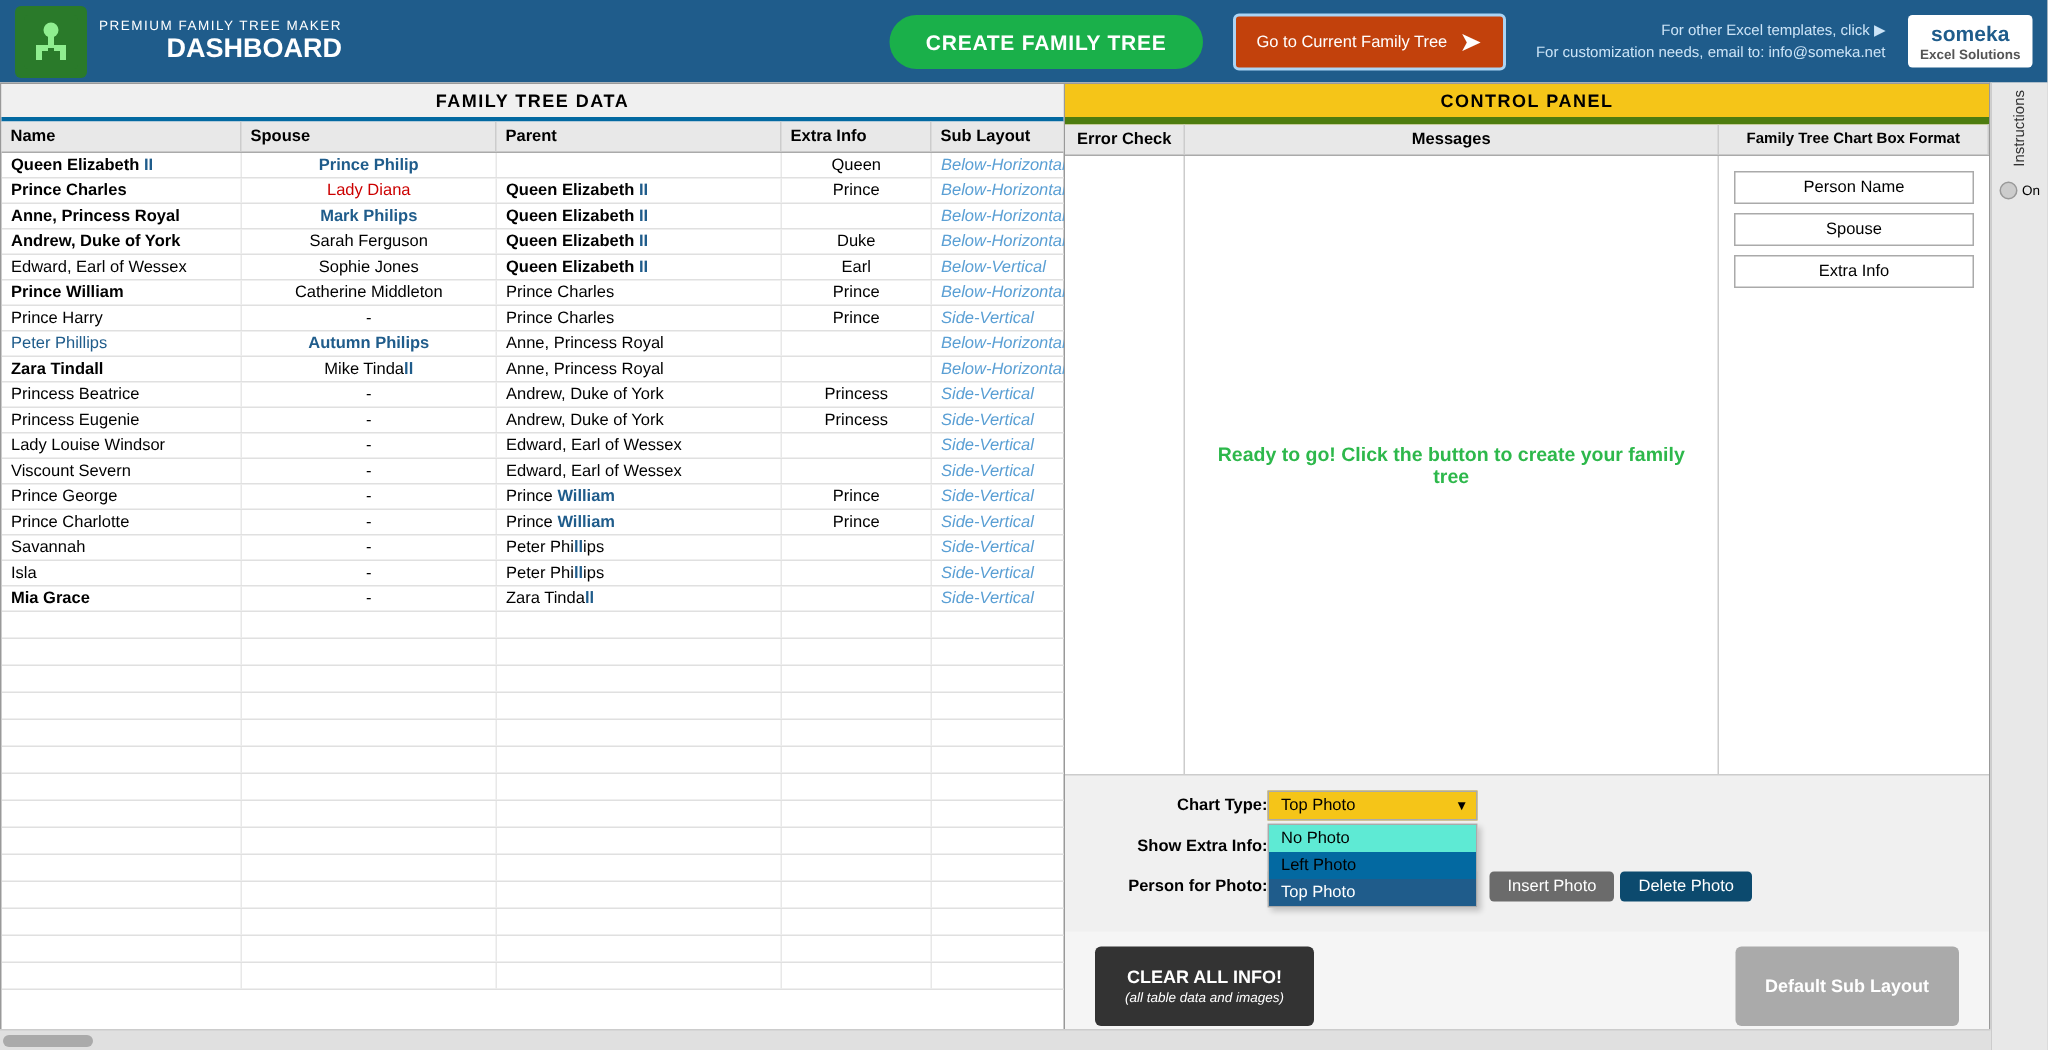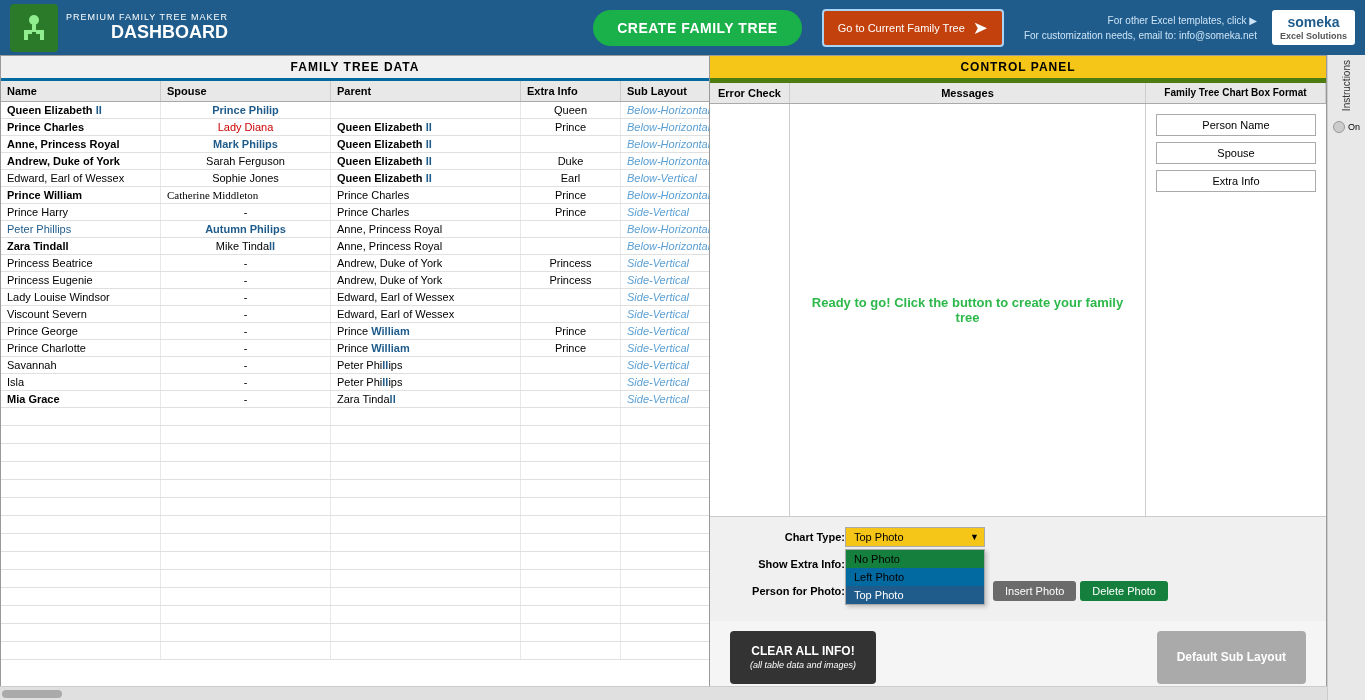--- a/index.html
+++ b/index.html
@@ -434,21 +434,21 @@
         </div>
         <div class="table-row">
           <div>Edward, Earl of Wessex</div>
           <div style="text-align: center;">Sophie Jones</div>
           <div><span style="font-weight:bold;">Queen Elizabeth</span><span style="color:#1f5c8b;font-weight:bold;"> II</span></div>
           <div style="text-align: center;">Earl</div>
           <div style="font-style: italic; color: rgb(90, 159, 212);">Below-Vertical</div>
         </div>
         <div class="table-row">
           <div style="font-weight: bold;">Prince William</div>
-          <div style=" font-family: Liberation Serif, serif;">Catherine Middleton</div>
+          <div style="text-align: center;">Catherine Middleton</div>
           <div>Prince Charles</div>
           <div style="text-align: center;">Prince</div>
           <div style="font-style: italic; color: rgb(90, 159, 212);">Below-Horizontal</div>
         </div>
         <div class="table-row">
           <div>Prince Harry</div>
           <div style="text-align: center;">-</div>
           <div>Prince Charles</div>
           <div style="text-align: center;">Prince</div>
           <div style="font-style: italic; color: rgb(90, 159, 212);">Side-Vertical</div>
@@ -660,40 +660,40 @@
         <div class="control-label">Chart Type:</div>
         <div class="dropdown-container" style="position:relative;">
           <select class="dropdown-select" style="background:#f5c518; border:1px solid #aaa; padding:3px 24px 3px 8px; font-size:11px; min-width:140px; appearance:none;">
             <option>No Photo</option>
             <option>Left Photo</option>
             <option selected="">Top Photo</option>
           </select>
           <span style="position:absolute;right:6px;top:50%;transform:translateY(-50%);pointer-events:none;font-size:9px;">▼</span>
           
           <div style="position:absolute;top:22px;left:0;background:white;border:1px solid #aaa;min-width:140px;z-index:200;box-shadow:2px 2px 4px rgba(0,0,0,0.2);">
-            <div style="padding:3px 8px;font-size:11px;cursor:pointer;background:#15803d;">No Photo</div>
+            <div style="padding:3px 8px;font-size:11px;cursor:pointer;background:#5eead4;">No Photo</div>
             <div style="padding:3px 8px;font-size:11px;cursor:pointer;background:#0369a1;">Left Photo</div>
             <div style="padding:3px 8px;font-size:11px;cursor:pointer;background:#1f5c8b;color:white;">Top Photo</div>
           </div>
         </div>
       </div>
 
       <div class="control-row">
         <div class="control-label">Show Extra Info:</div>
         <div class="toggle-container">
           <div class="toggle-circle toggle-on"></div>
           <span>On</span>
         </div>
       </div>
 
       <div class="control-row">
         <div class="control-label">Person for Photo:</div>
         <input class="photo-input" type="text" style="background: rgb(255, 255, 204); border: 1px solid rgb(170, 170, 170); padding: 3px 8px; width: 140px; font-size: 11px;" value="">
         <button class="insert-photo-btn" style="background:#6b6b6b;color:white;border:none;padding:4px 12px;font-size:11px;cursor:pointer;border-radius:3px;margin-left:8px;">Insert Photo</button>
-        <button class="delete-photo-btn" style="background:#15803d;color:white;border:none;padding:4px 12px;font-size:11px;cursor:pointer;border-radius:3px;margin-left:4px;">Delete Photo</button>
+        <button class="delete-photo-btn" style="background:#0c4a6e;color:white;border:none;padding:4px 12px;font-size:11px;cursor:pointer;border-radius:3px;margin-left:4px;">Delete Photo</button>
       </div>
     </div>
 
     <div class="bottom-buttons" style="display:flex;justify-content:space-between;margin-top:auto;padding:10px 20px 15px 20px;">
       <button class="clear-btn" style="background:#333;color:white;border:none;padding:12px 20px;cursor:pointer;border-radius:4px;text-align:center;">
         <div style="font-size:12px;font-weight:bold;">CLEAR ALL INFO!</div>
         <div style="font-size:9px;font-style:italic;font-weight:normal;">(all table data and images)</div>
       </button>
       <button class="default-layout-btn" style="background:#aaa;color:white;border:none;padding:12px 20px;font-size:12px;font-weight:bold;cursor:pointer;border-radius:4px;">Default Sub Layout</button>
     </div>

